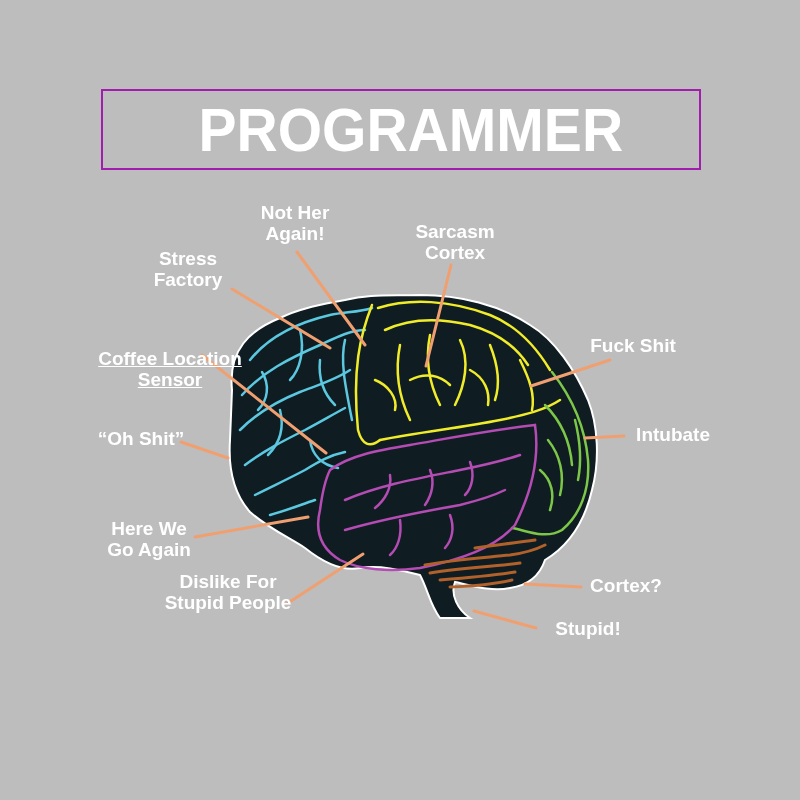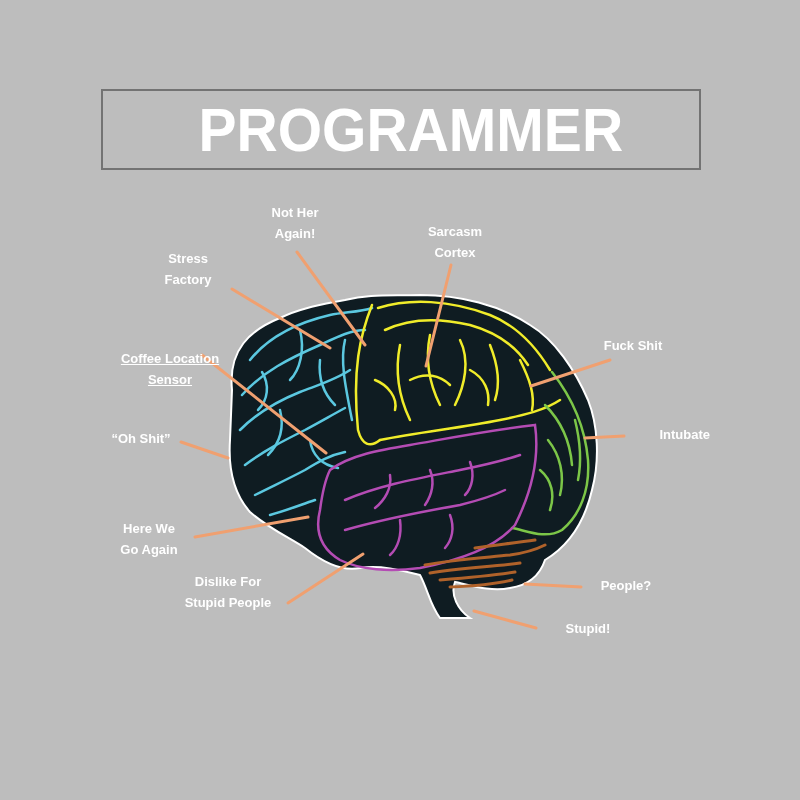--- a/index.html
+++ b/index.html
@@ -1,24 +1,24 @@
 <!DOCTYPE html>
 <html><head>
 <meta charset="utf-8">
 <style>
   html, body { margin:0; padding:0; }
   body { width:800px; height:800px; background:#bdbdbd; position:relative; overflow:hidden;
          font-family:"Liberation Sans", sans-serif; }
   .title-box { position:absolute; left:101px; top:89px; width:600px; height:81px;
-               border:2px solid #737373; box-sizing:border-box;
+               border:2px solid #a21caf; box-sizing:border-box;
                display:flex; align-items:center; justify-content:center;padding-left:20px; }
   .title-text { color:#fff; font-weight:bold; font-size:62px; letter-spacing:0px;
                 transform:scaleX(0.92); line-height:1; }
   svg.brain { position:absolute; left:0; top:0; }
-  .label { position:absolute; color:#fff; font-weight:bold; font-size:13px; line-height:21px;
+  .label { position:absolute; color:#fff; font-weight:bold; font-size:19px; line-height:21px;
            text-align:center; white-space:pre; }
 </style>
 </head>
 <body>
 
 <div class="title-box">
   <span class="title-text">PROGRAMMER</span>
 </div>
 
 <svg class="brain" width="800" height="800" viewBox="0 0 800 800">
@@ -110,16 +110,16 @@
 Cortex</div>
 <div class="label" style="left:140px;top:248px;width:96px;">Stress
 Factory</div>
 <div class="label" style="left:87px;top:348px;width:166px;text-decoration:underline;">Coffee Location
 Sensor</div>
 <div class="label" style="left:578px;top:335px;width:110px;">Fuck Shit</div>
 <div class="label" style="left:86px;top:428px;width:110px;">“Oh Shit”</div>
 <div class="label" style="left:620px;top:424px;width:90px;text-align:right;">Intubate</div>
 <div class="label" style="left:96px;top:518px;width:106px;">Here We
 Go Again</div>
-<div class="label" style="left:584px;top:575px;width:84px;">People?</div>
+<div class="label" style="left:584px;top:575px;width:84px;">Cortex?</div>
 <div class="label" style="left:156px;top:571px;width:144px;">Dislike For
 Stupid People</div>
 <div class="label" style="left:536px;top:618px;width:104px;">Stupid!</div>
 
 </body></html>

